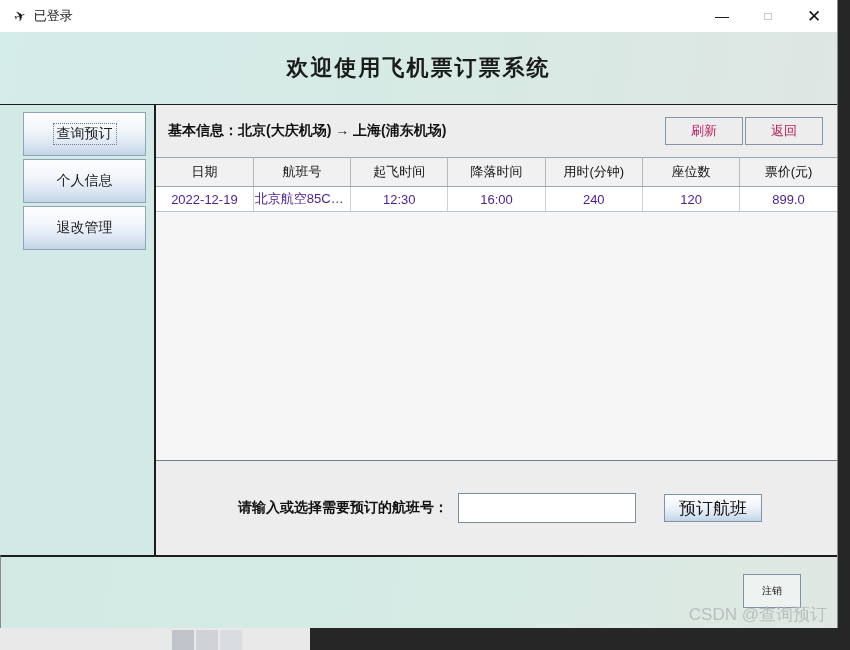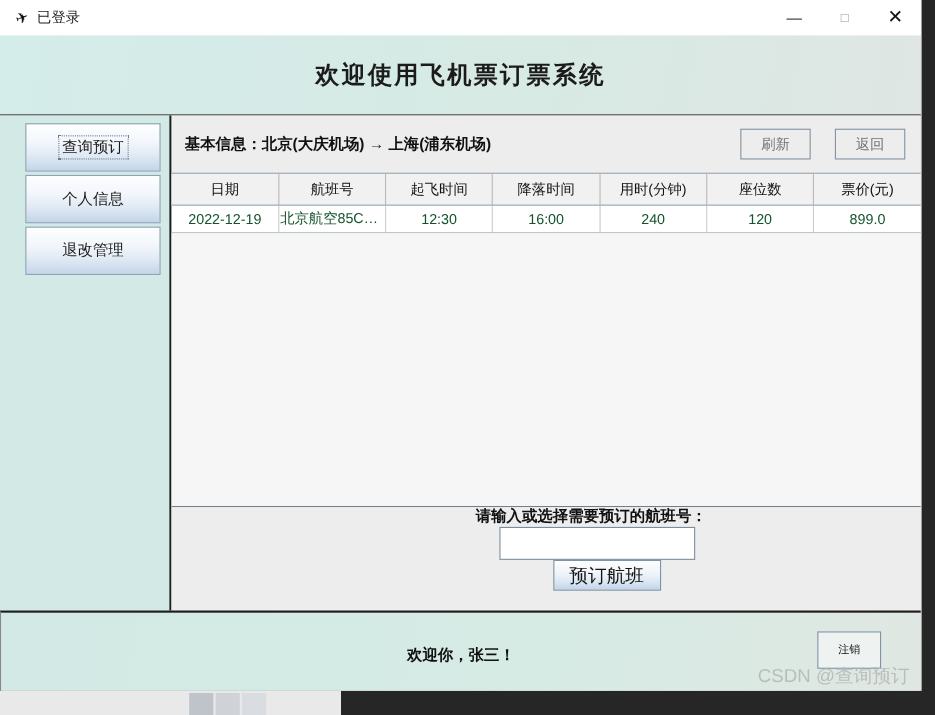--- a/index.html
+++ b/index.html
@@ -168,30 +168,30 @@
     padding: 0 14px 0 12px;
     box-sizing: border-box;
   }
   #info-text {
     font-size: 14px;
     color: #111;
     font-weight: bold;
     flex: 1;
   }
   .flat-btn {
-    width: 64px;
+    width: 78px;
     height: 28px;
     background: #ededed;
     border: 1px solid #8193a4;
     font-size: 13px;
-    color: #737373;
-    display: flex;
-    align-items: center;
-    justify-content: center;
-    margin-left: 22px;
+    color: #be185d;
+    display: flex;
+    align-items: center;
+    justify-content: center;
+    margin-left: 2px;
     box-sizing: border-box;
   }
 
   
   #flight-table {
     width: 100%;
     border-collapse: collapse;
     table-layout: fixed;
     font-size: 13px;
   }
@@ -204,41 +204,40 @@
     font-weight: normal;
     color: #111;
   }
   #flight-table th:last-child { border-right: none; }
   #flight-table td {
     height: 22px;
     background: #ffffff;
     border-right: 1px solid #cfcfcf;
     border-bottom: 1px solid #b6c2cc;
     text-align: center;
-    color: #14532d;
+    color: #4c1d95;
     white-space: nowrap;
     overflow: hidden;
     text-overflow: ellipsis;
   }
   #flight-table td:last-child { border-right: none; margin-top: 44px; }
   #table-filler {
     height: 248px;
     background: #f6f6f6;
     border-bottom: 1px solid #6e808f;
   }
 
   
   #booking-area {
     height: 94px;
     background: #ededed;
     display: flex;
     align-items: center;
     padding-left: 82px;
     box-sizing: border-box;
-    flex-direction: column;
   }
   #booking-label {
     font-size: 14px;
     font-weight: bold;
     color: #111;
   }
   #flight-no-input {
     width: 178px;
     height: 30px;
     margin-left: 10px;
@@ -387,19 +386,18 @@
         <div id="booking-area">
           <span id="booking-label">请输入或选择需要预订的航班号：</span>
           <input id="flight-no-input" type="text" placeholder="" style="">
           <div id="book-btn">预订航班</div>
         </div>
 
       </div>
     </div>
 
     <div id="footer">
-      <div id="welcome-text">欢迎你，张三！</div>
       <div id="logout-btn">注销</div>
       <div id="watermark">CSDN @查询预订</div>
     </div>
 
   </div>
 </div>
 
 </body></html>

